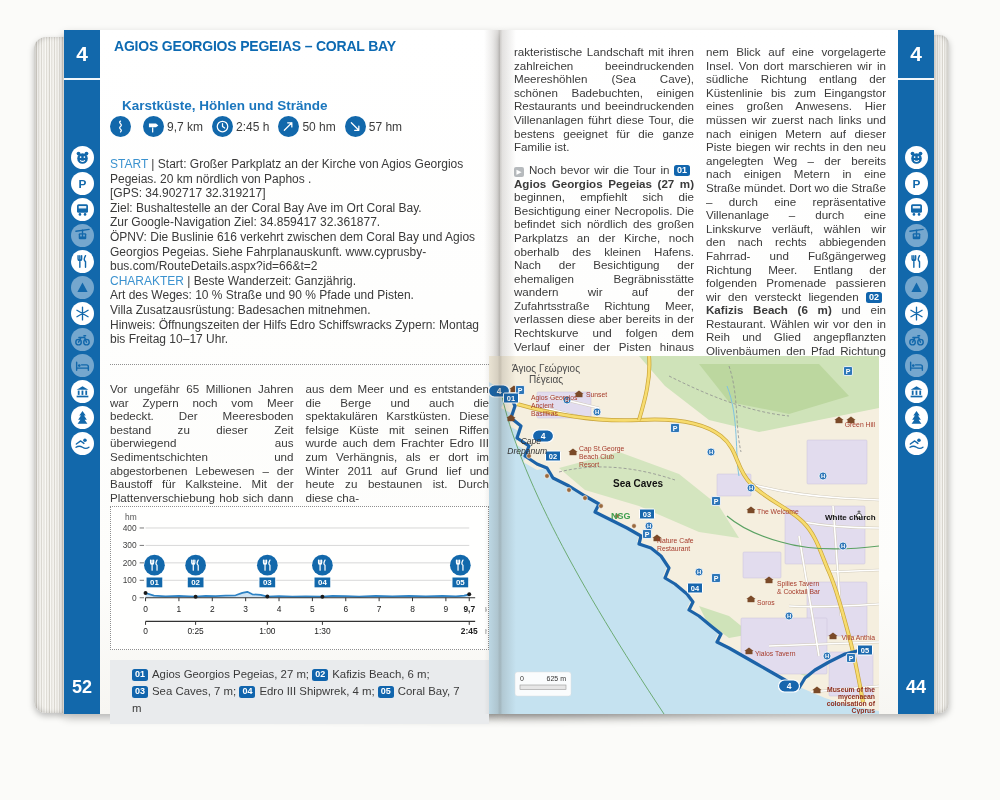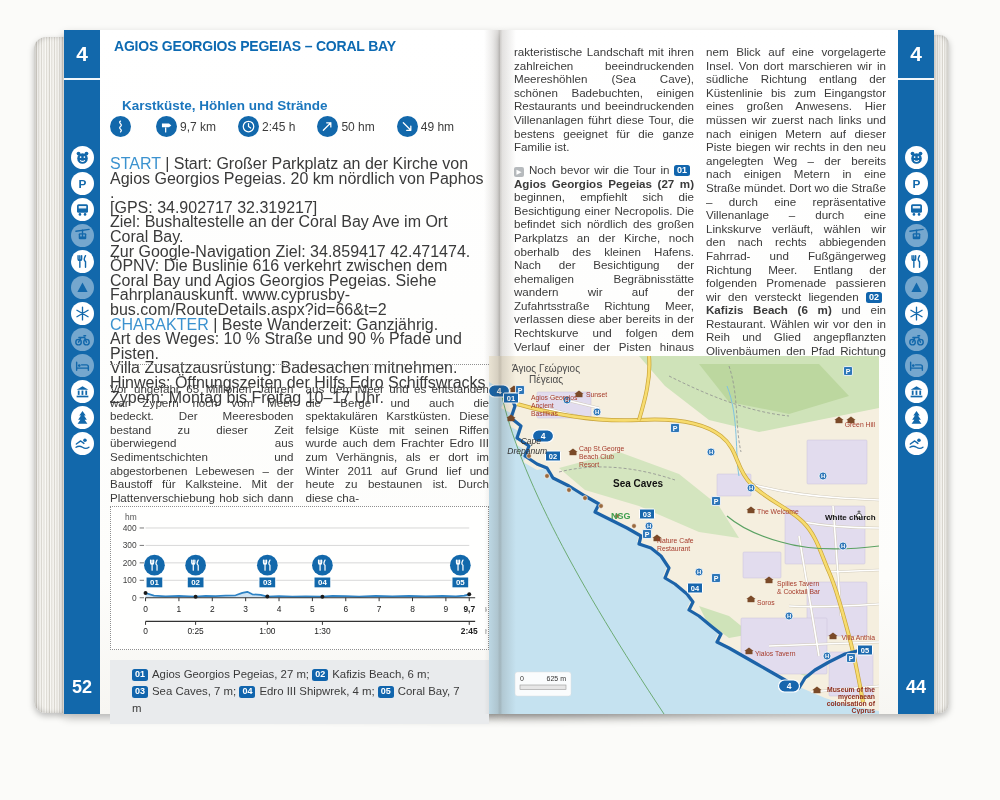--- a/index.html
+++ b/index.html
@@ -27,25 +27,25 @@
   .icon-col{position:absolute;top:116px;left:0;right:0;display:flex;flex-direction:column;align-items:center;gap:3px;}
   .si{width:23px;height:23px;border-radius:50%;background:#fff;display:flex;align-items:center;justify-content:center;}
   .si svg{width:17px;height:17px;display:block;}
   .si.off{opacity:.42;}
   .pagenum{position:absolute;bottom:16px;left:0;right:0;text-align:center;font-size:18px;font-weight:bold;}
   
   .content{position:absolute;left:46px;top:0;right:11px;bottom:0;}
   .title{position:absolute;top:1px;left:0;right:0;margin:4px;font-size:14px;line-height:22px;
     color:#0d6ab2;font-weight:bold;letter-spacing:-0.2px;}
   .subtitle{position:absolute;top:56px;left:0;margin:12px;font-size:13.5px;color:#1b76bd;font-weight:bold;}
-  .stats-row{position:absolute;top:86px;left:0;display:flex;align-items:center;gap:22px;font-size:12px;color:#3c3c3c;}
+  .stats-row{position:absolute;top:86px;left:0;display:flex;align-items:center;gap:9px;font-size:12px;color:#3c3c3c;}
   .stat{display:inline-flex;align-items:center;}
   .cir{width:21px;height:21px;border-radius:50%;background:#1268ab;display:inline-flex;align-items:center;justify-content:center;margin-right:3px;}
   .cir svg{width:15px;height:15px;display:block;}
-  .info{position:absolute;top:127px;left:0;right:0;font-size:16px;line-height:14.6px;color:#3a3a3a;overflow-wrap:anywhere;}
+  .info{position:absolute;top:127px;left:0;right:0;font-size:12px;line-height:14.6px;color:#3a3a3a;overflow-wrap:anywhere;}
   .lbl{color:#3b92cf;}
   .dotted-rule{position:absolute;top:334px;left:0;right:0;border-top:1.5px dotted #8f8f8f;}
   .cols{display:flex;gap:12px;}
   .cols-l{position:absolute;top:352px;left:0;right:0;}
   .cols .col{flex:1;margin:0;}
   .cols p{margin:0 0 9px;font-size:11.6px;line-height:13.6px;text-align:justify;color:#3a3a3a;}
   .profile-box{position:absolute;top:476px;left:0;right:0;height:144px;border:1.5px dotted #8f8f8f;
     box-sizing:border-box;background:#fffffe;padding:1px;}
   .profile-box svg{display:block;width:100%;height:100%;}
   .legend-box{position:absolute;top:630px;left:0;right:0;background:#e9ebed;padding:6px 22px 7px;font-size:11.4px;color:#3a3a3a;}
@@ -201,28 +201,28 @@
               </svg>
             </span>
           <span>50 hm</span>
           </span>
         <span class="stat">
           <span class="cir" id="st-down">
               <svg viewBox="0 0 18 18" xmlns="http://www.w3.org/2000/svg">
                 <path d="M4 4.5l9 9M13 13.5H8M13 13.5v-5" stroke="#fff" stroke-width="1.5" fill="none" stroke-linecap="round" stroke-linejoin="round"></path>
               </svg>
             </span>
-          <span>49 hm</span>
+          <span>57 hm</span>
           </span>
       </div>
       <div class="info" id="info-block">
           <div class="info-line"><span class="lbl">START</span> | Start: Großer Parkplatz an der Kirche von Agios Georgios Pegeias. 20 km nördlich von Paphos .</div>
           <div class="info-line">[GPS: 34.902717 32.319217]</div>
           <div class="info-line">Ziel: Bushaltestelle an der Coral Bay Ave im Ort Coral Bay.</div>
-          <div class="info-line">Zur Google-Navigation Ziel: 34.859417 42.471474.</div>
+          <div class="info-line">Zur Google-Navigation Ziel: 34.859417 32.361877.</div>
           <div class="info-line">ÖPNV: Die Buslinie 616 verkehrt zwischen dem Coral Bay und Agios Georgios Pegeias. Siehe Fahrplanauskunft. www.cyprusby-bus.com/RouteDetails.aspx?id=66&amp;t=2</div>
           <div class="info-line"><span class="lbl">CHARAKTER</span> | Beste Wanderzeit: Ganzjährig.</div>
           <div class="info-line">Art des Weges: 10 % Straße und 90 % Pfade und Pisten.</div>
           <div class="info-line">Villa Zusatzausrüstung: Badesachen mitnehmen.</div>
           <div class="info-line">Hinweis: Öffnungszeiten der Hilfs Edro Schiffswracks Zypern: Montag bis Freitag 10–17 Uhr.</div>
         </div>
       <div class="dotted-rule"></div>
       <div class="cols cols-l">
         <p class="col">Vor ungefähr 65 Millionen Jahren war Zypern noch vom Meer bedeckt. Der Meeresboden bestand zu dieser Zeit überwiegend aus Sedimentschichten und abgestorbenen Lebewesen – der Baustoff für Kalksteine. Mit der Plattenverschiebung hob sich dann Zypern</p>
         <p class="col">aus dem Meer und es entstanden die Berge und auch die spektakulären Karstküsten. Diese felsige Küste mit seinen Riffen wurde auch dem Frachter Edro III zum Verhängnis, als er dort im Winter 2011 auf Grund lief und heute zu bestaunen ist. Durch diese cha-</p>

